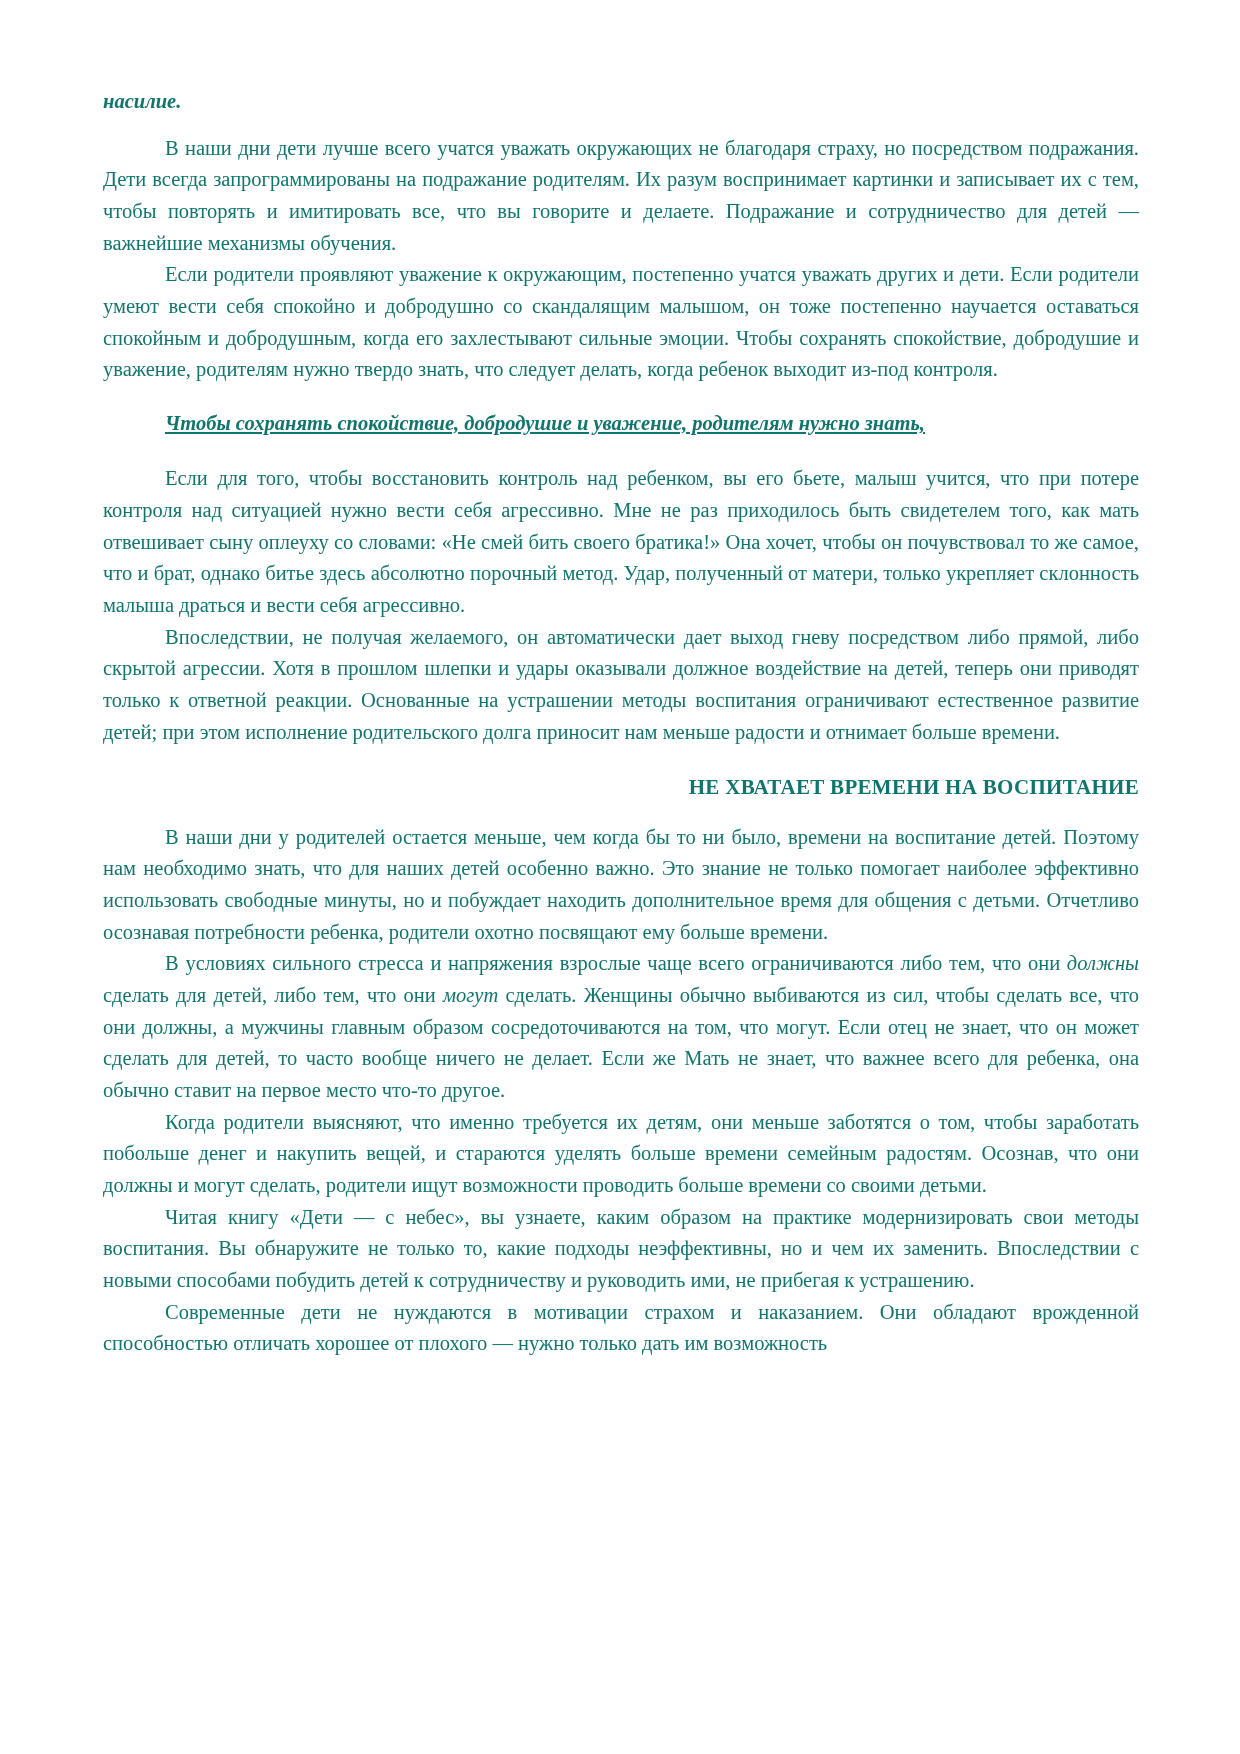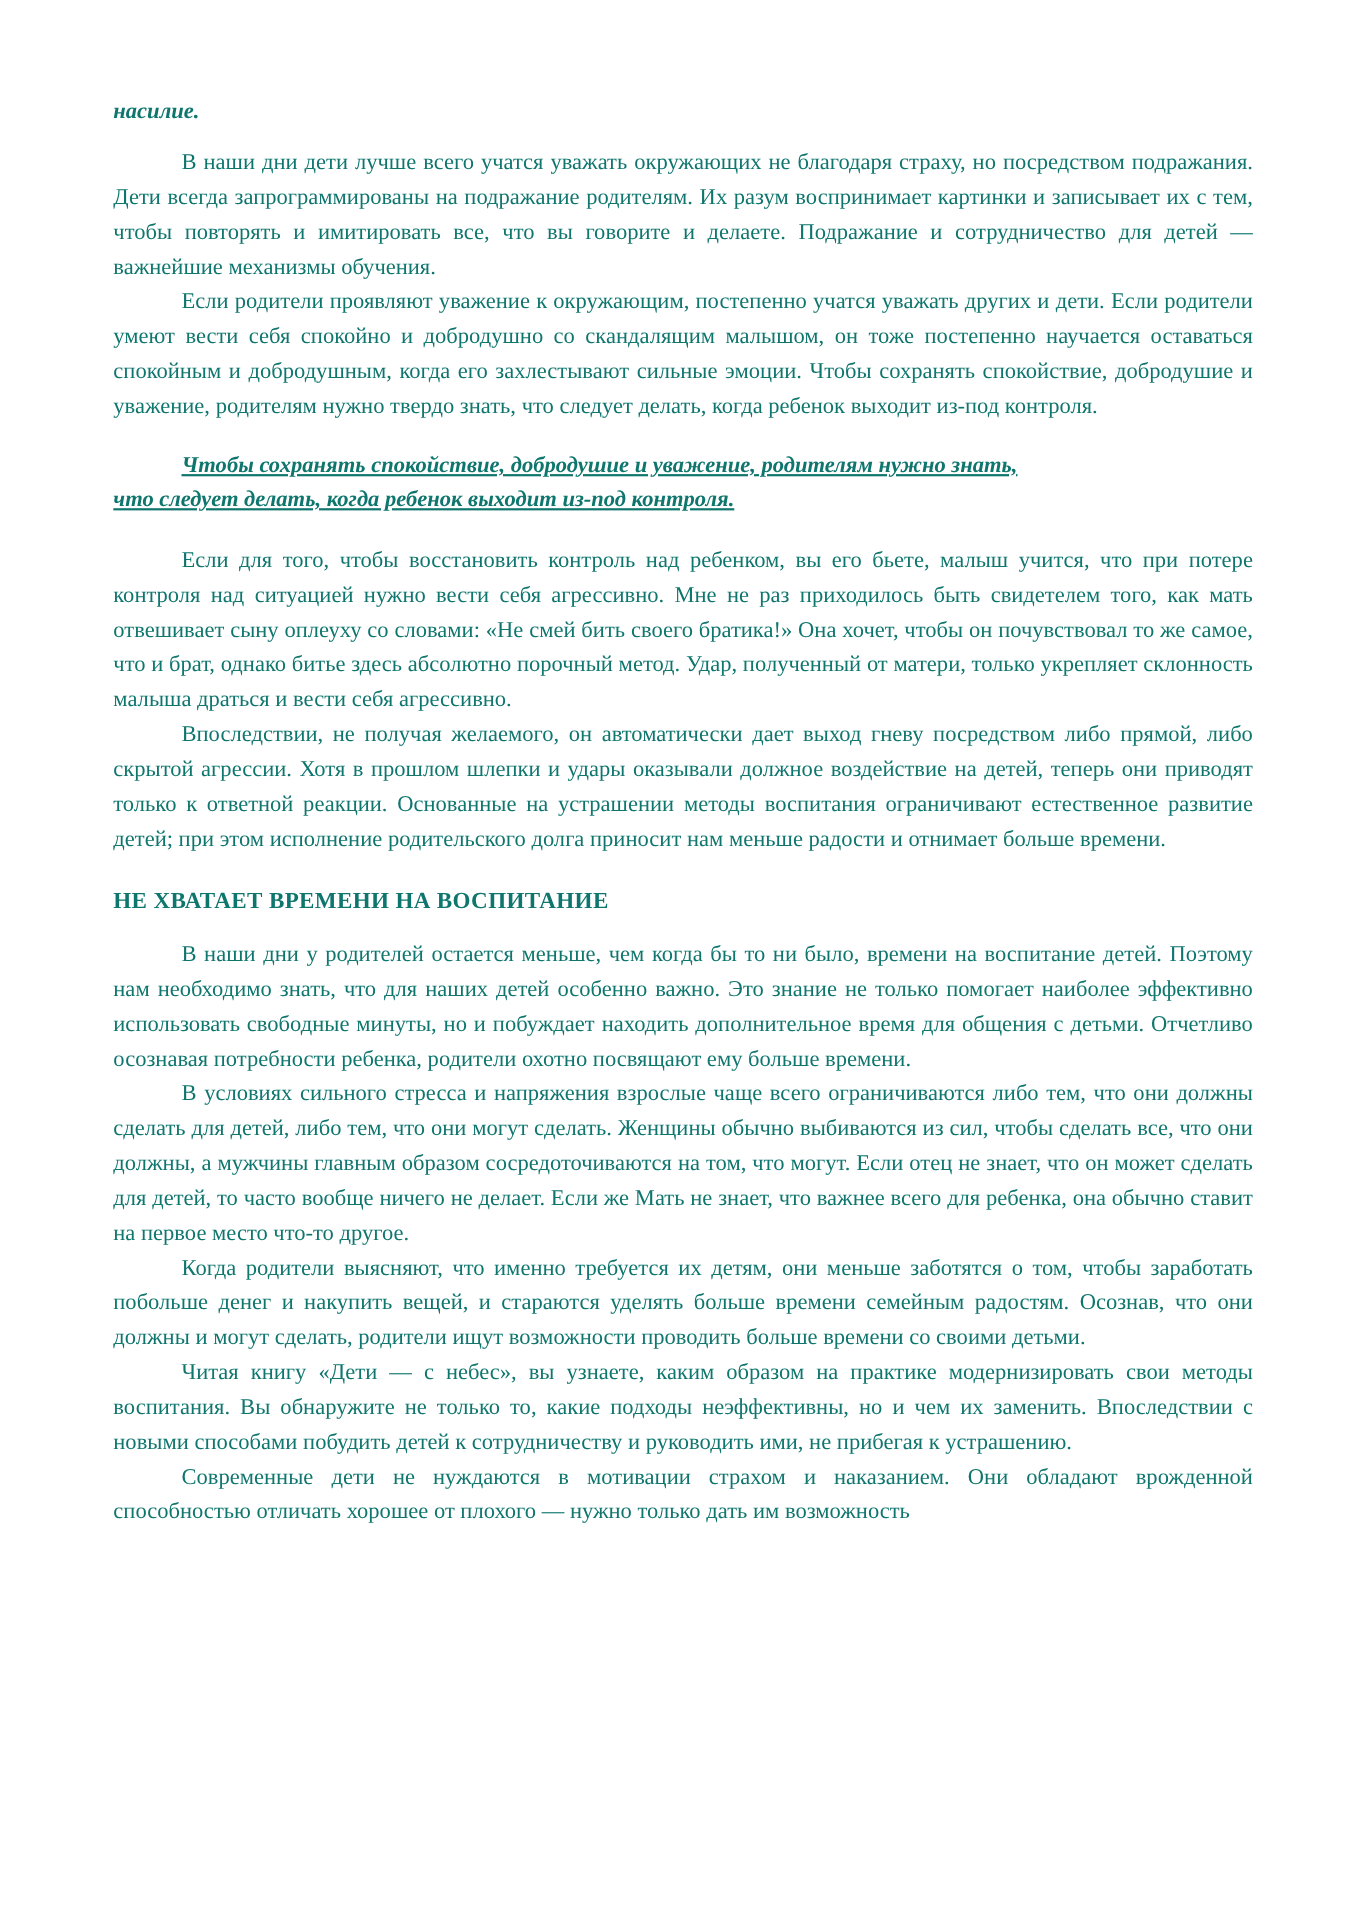--- a/index.html
+++ b/index.html
@@ -52,42 +52,41 @@
     text-align: justify;
     text-indent: 62px;
     text-decoration: underline;
   }
   .pullquote .l2 { display: block; text-indent: 0; }
 
   h2.section-heading {
     margin: 26px 0 20px 0;
     font-size: 21px;
     font-weight: bold;
-    text-align: left;
+    text-align: right;
     letter-spacing: 0.3px;
     line-height: 1.3;
   }
 
-  .em-italic { }
+  .em-italic { font-style: italic; }
 </style>
 </head>
 <body>
 
 <div class="page">
   <div class="content">
 
     <div class="lead-fragment">насилие.</div>
 
     <p class="body">В наши дни дети лучше всего учатся уважать окружающих не благодаря страху, но посредством подражания. Дети всегда запрограммированы на подражание родителям. Их разум воспринимает картинки и записывает их с тем, чтобы повторять и имитировать все, что вы говорите и делаете. Подражание и сотрудничество для детей — важнейшие механизмы обучения.</p>
 
     <p class="body">Если родители проявляют уважение к окружающим, постепенно учатся уважать других и дети. Если родители умеют вести себя спокойно и добродушно со скандалящим малышом, он тоже постепенно научается оставаться спокойным и добродушным, когда его захлестывают сильные эмоции. Чтобы сохранять спокойствие, добродушие и уважение, родителям нужно твердо знать, что следует делать, когда ребенок выходит из-под контроля.</p>
 
     <div class="pullquote">
       <span>Чтобы сохранять спокойствие, добродушие и уважение, родителям нужно знать,</span>
-      <span class="l2">что следует делать, когда ребенок выходит из-под контроля.</span>
     </div>
 
     <p class="body">Если для того, чтобы восстановить контроль над ребенком, вы его бьете, малыш учится, что при потере контроля над ситуацией нужно вести себя агрессивно. Мне не раз приходилось быть свидетелем того, как мать отвешивает сыну оплеуху со словами: «Не смей бить своего братика!» Она хочет, чтобы он почувствовал то же самое, что и брат, однако битье здесь абсолютно порочный метод. Удар, полученный от матери, только укрепляет склонность малыша драться и вести себя агрессивно.</p>
 
     <p class="body">Впоследствии, не получая желаемого, он автоматически дает выход гневу посредством либо прямой, либо скрытой агрессии. Хотя в прошлом шлепки и удары оказывали должное воздействие на детей, теперь они приводят только к ответной реакции. Основанные на устрашении методы воспитания ограничивают естественное развитие детей; при этом исполнение родительского долга приносит нам меньше радости и отнимает больше времени.</p>
 
     <h2 class="section-heading">НЕ ХВАТАЕТ ВРЕМЕНИ НА ВОСПИТАНИЕ</h2>
 
     <p class="body">В наши дни у родителей остается меньше, чем когда бы то ни было, времени на воспитание детей. Поэтому нам необходимо знать, что для наших детей особенно важно. Это знание не только помогает наиболее эффективно использовать свободные минуты, но и побуждает находить дополнительное время для общения с детьми. Отчетливо осознавая потребности ребенка, родители охотно посвящают ему больше времени.</p>
 

